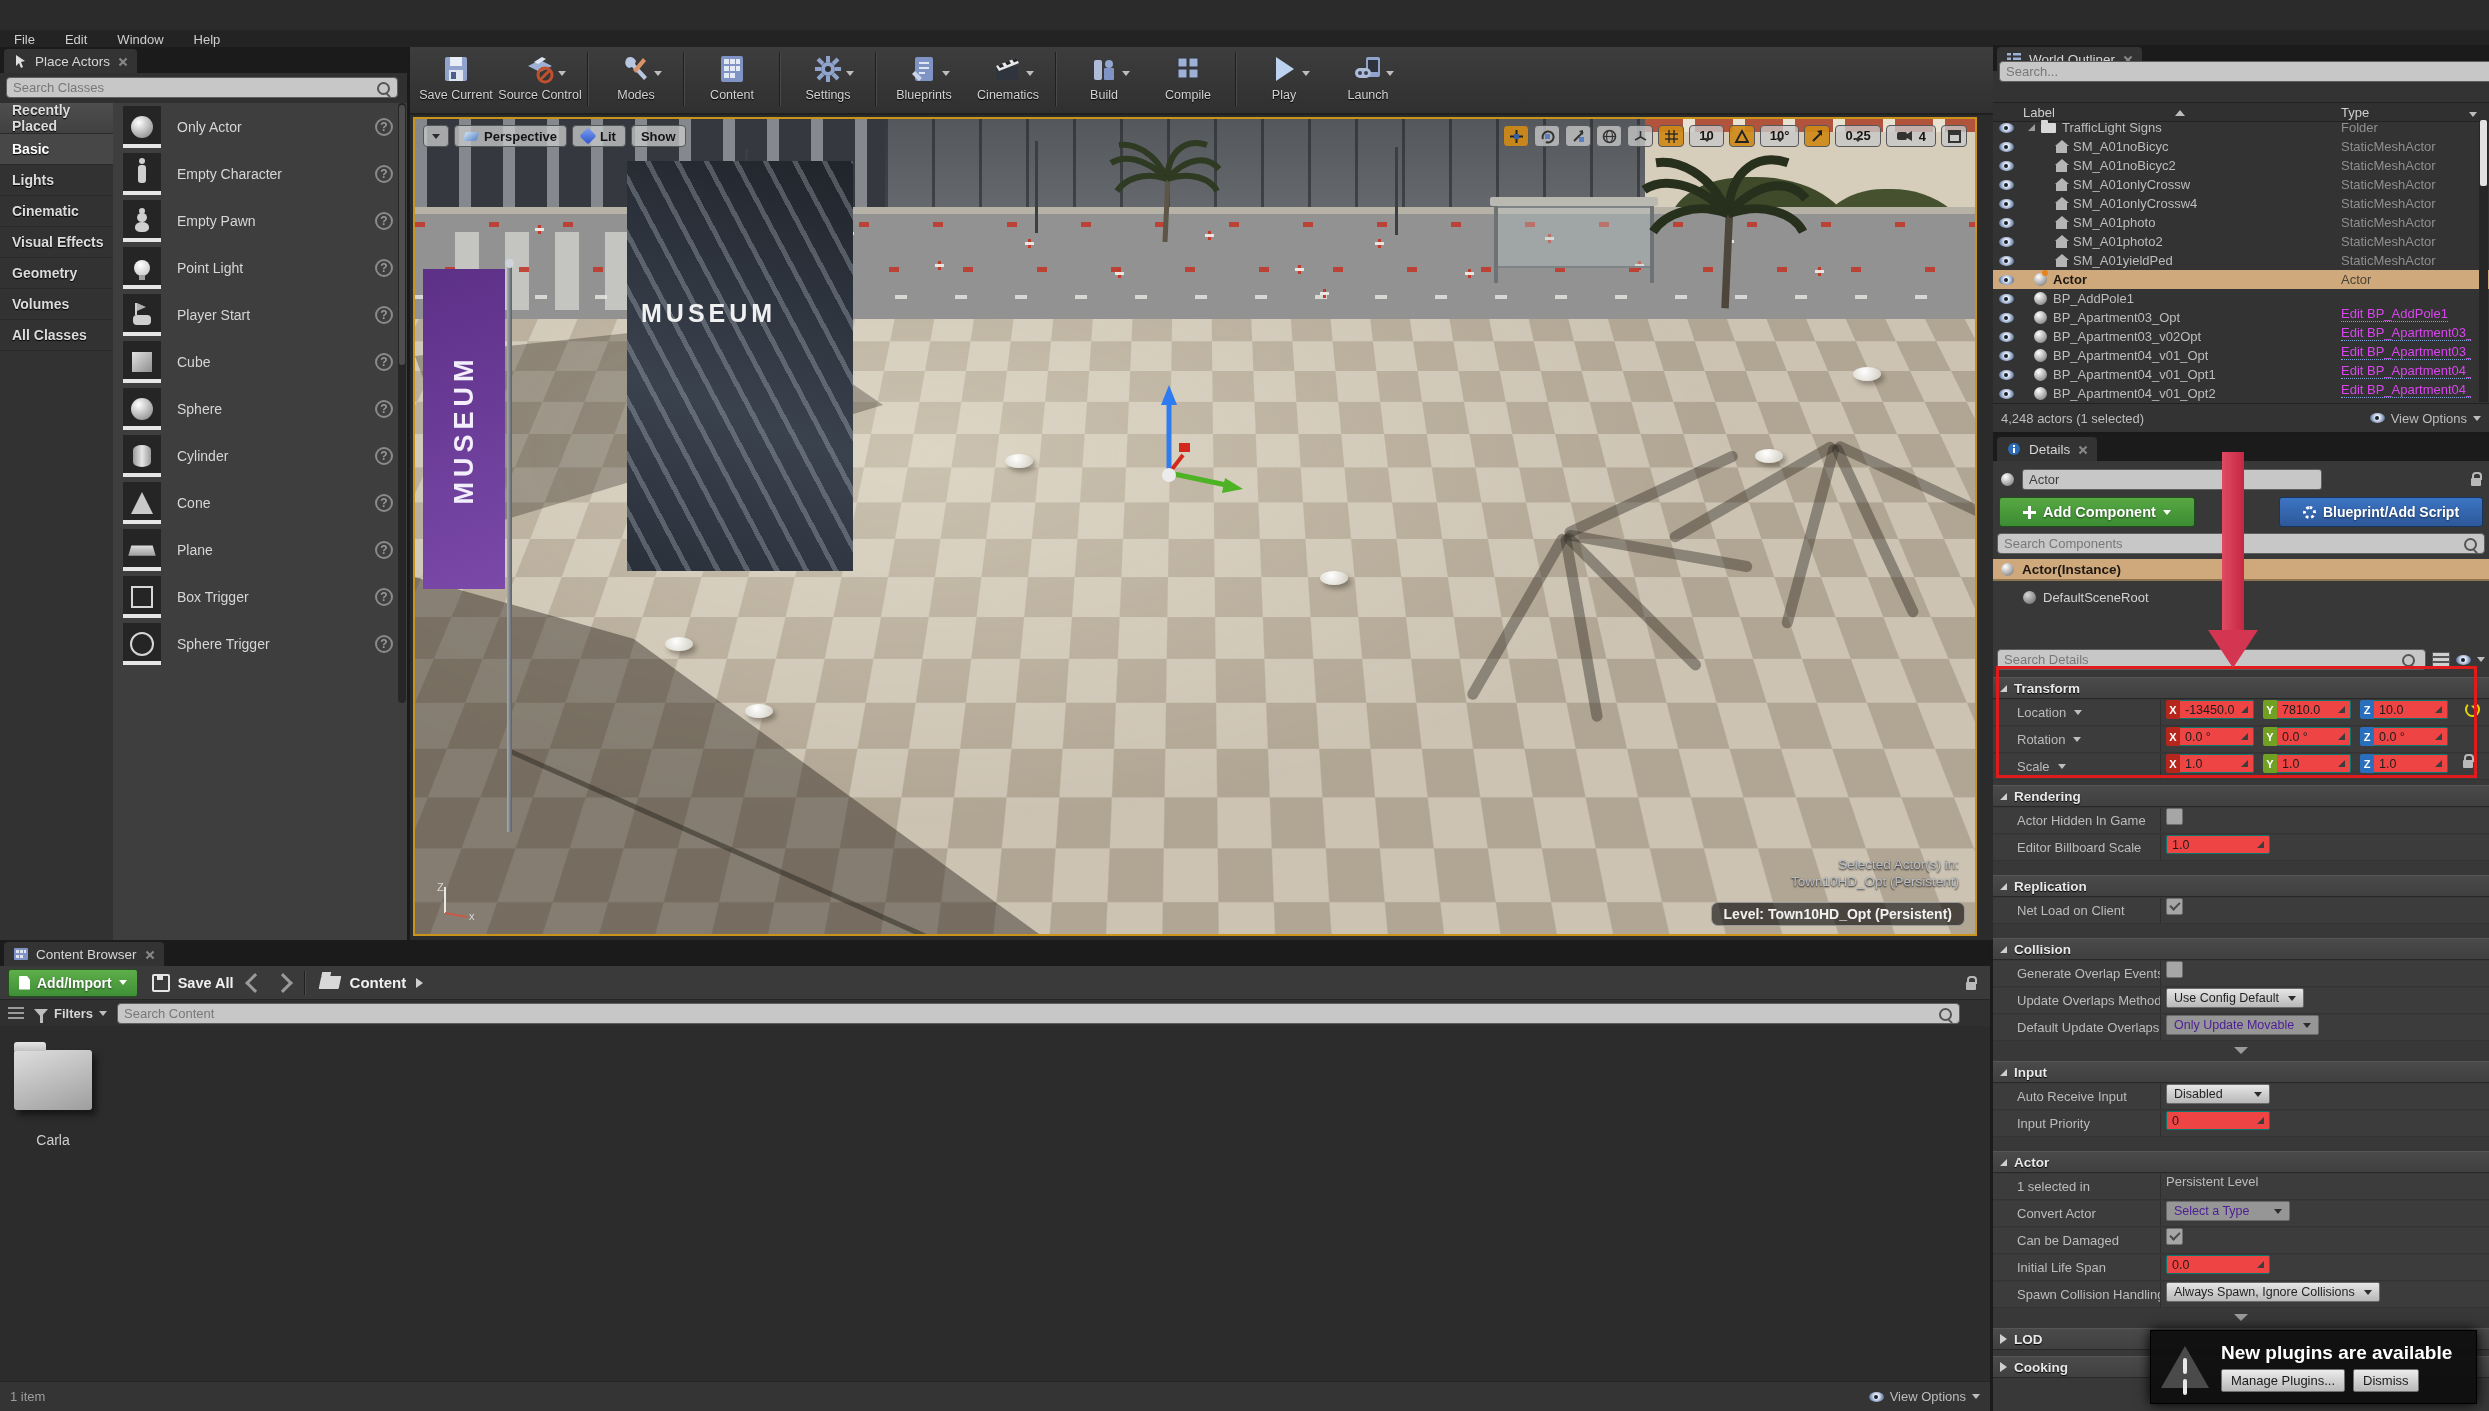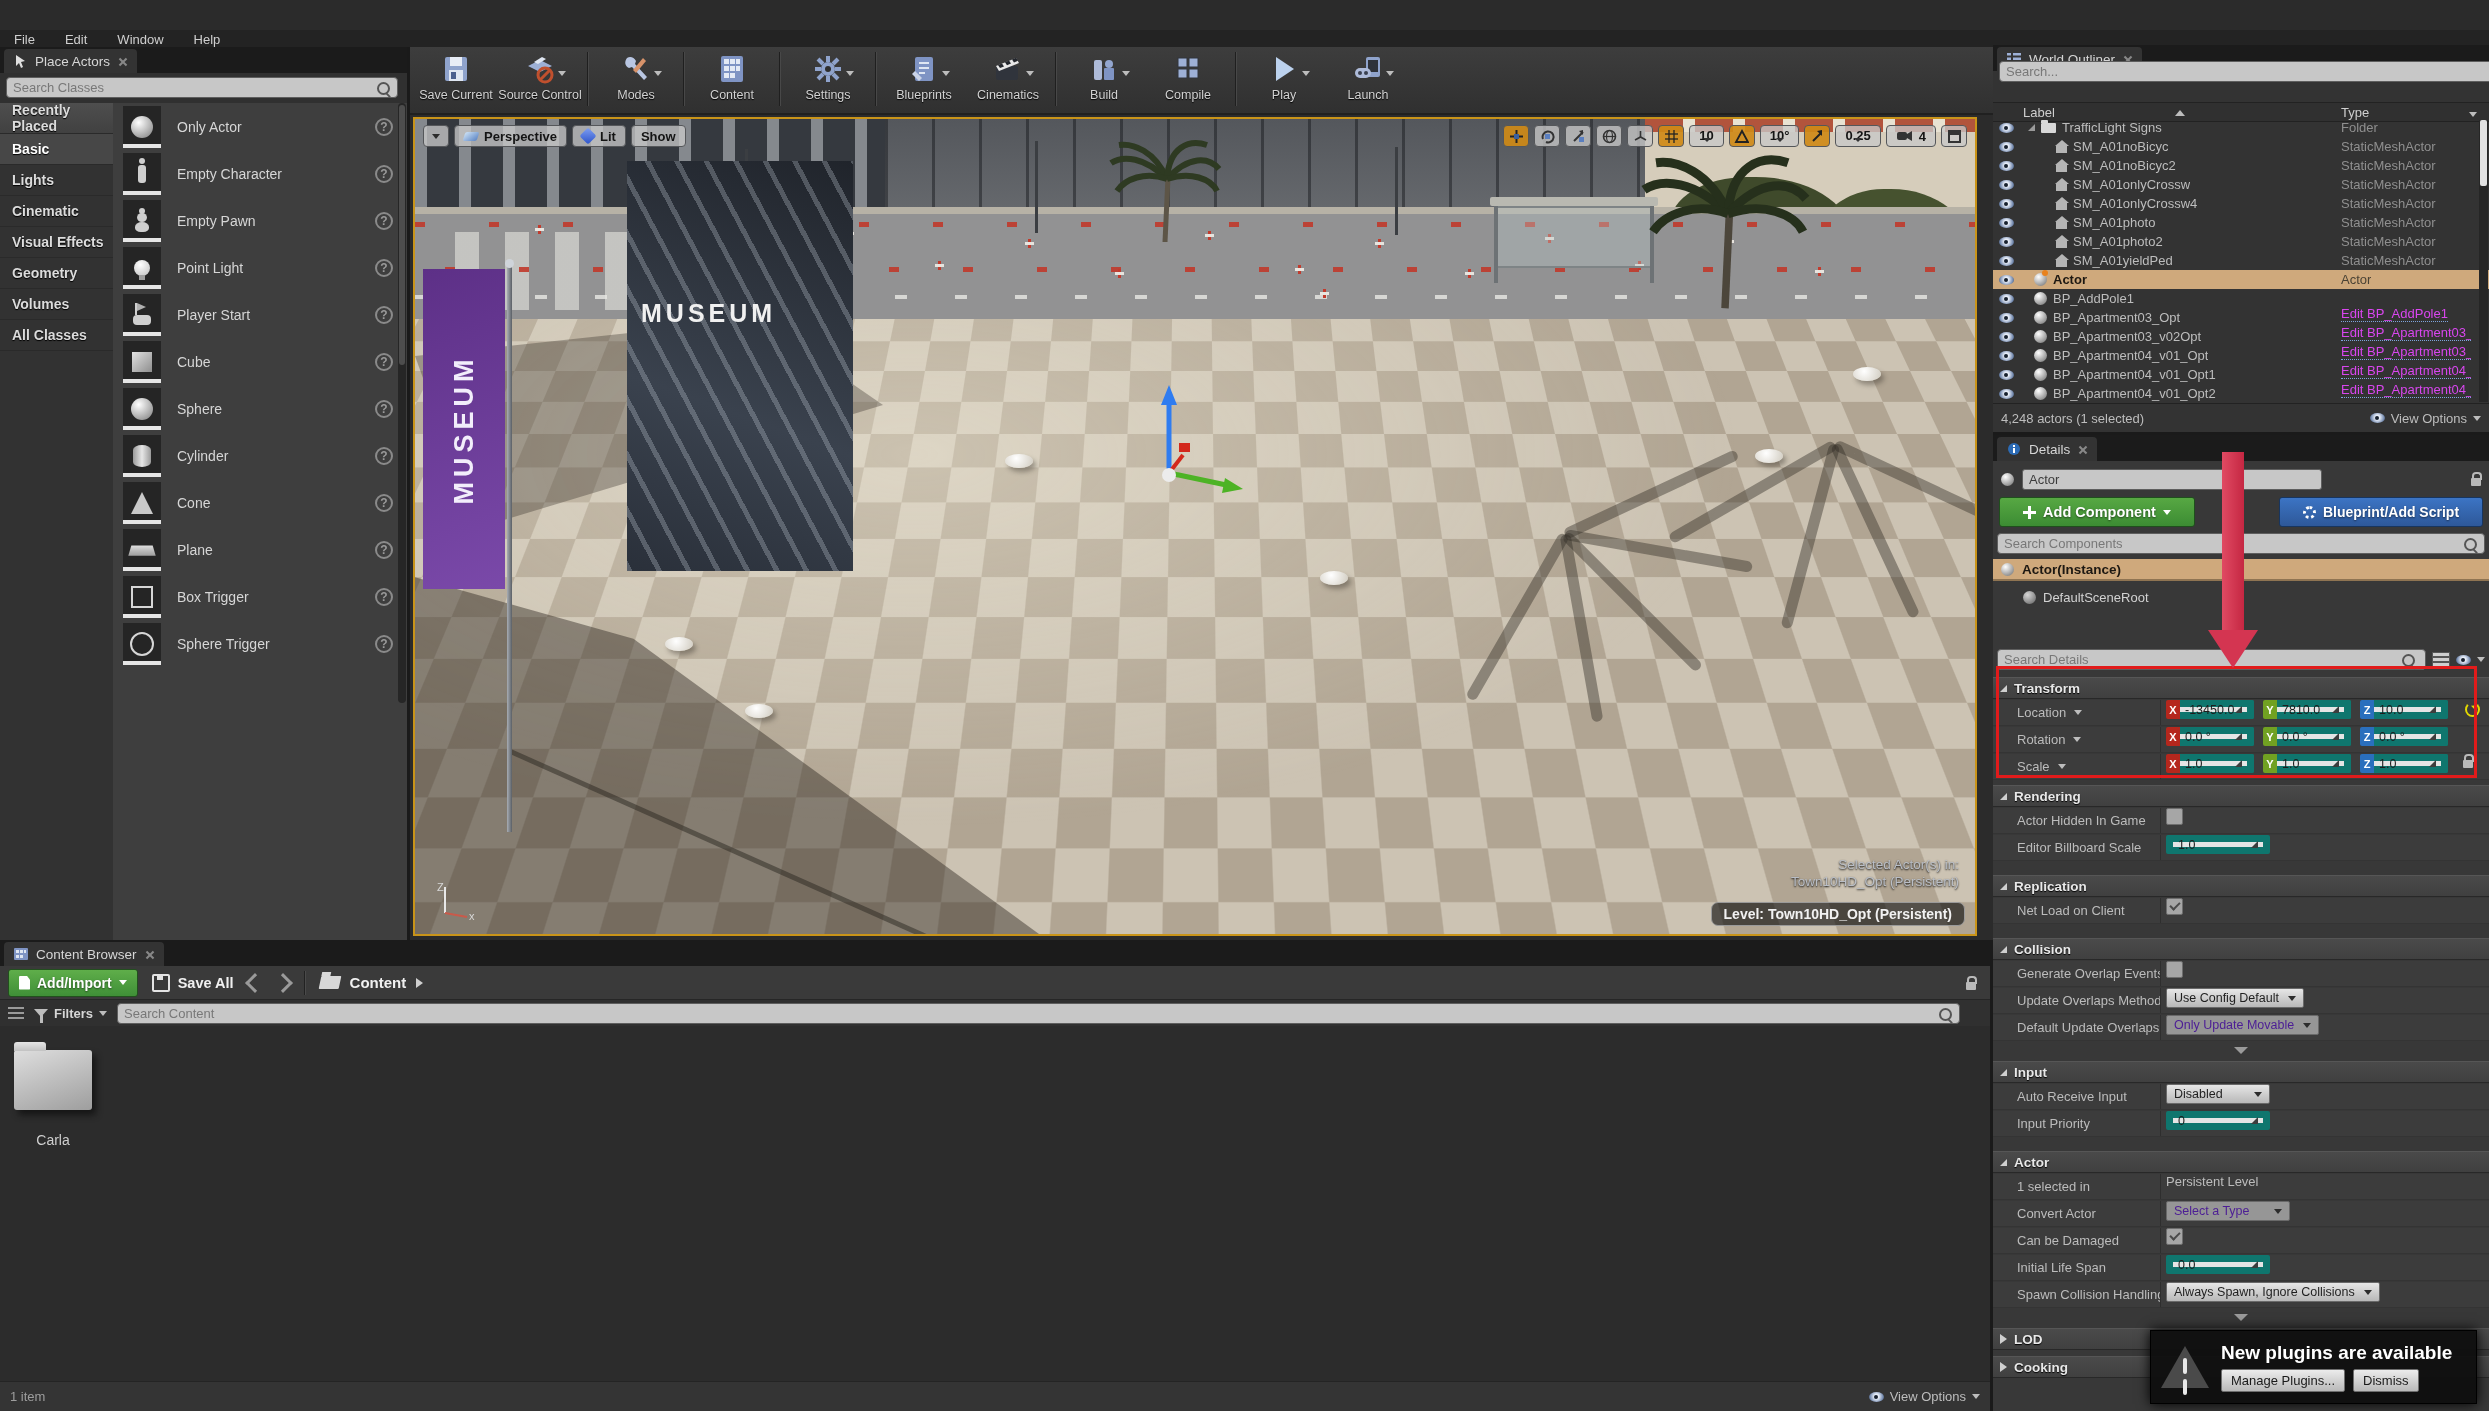--- a/index.html
+++ b/index.html
@@ -49,21 +49,21 @@
   .ic-eye::after{content:"";position:absolute;left:5px;top:3px;width:4px;height:4px;border-radius:50%;background:#17202e;}
   .ic-house{width:11px;height:7px;background:#b5b5b5;position:relative;margin-top:5px;flex:none;}
   .ic-house::before{content:"";position:absolute;left:-1px;top:-6px;width:0;height:0;border-left:7px solid transparent;border-right:7px solid transparent;border-bottom:6px solid #b5b5b5;}
   .ic-sphere{width:13px;height:13px;border-radius:50%;background:radial-gradient(circle at 35% 30%,#ffffff,#8e8e8e 75%);flex:none;}
   .ic-folder{width:15px;height:10px;background:#d8d8d8;border-radius:1px;position:relative;flex:none;}
   .ic-folder::before{content:"";position:absolute;left:0;top:-3px;width:7px;height:3px;background:#d8d8d8;border-radius:1px 1px 0 0;}
   .ic-lock{width:10px;height:8px;background:#b9b9b9;border-radius:1px;position:relative;margin-top:6px;}
   .ic-lock::before{content:"";position:absolute;left:1px;top:-6px;width:6px;height:6px;border:2px solid #b9b9b9;border-bottom:none;border-radius:4px 4px 0 0;}
   .chk{width:15px;height:15px;background:#a6a6a6;border:1px solid #6e6e6e;border-radius:2px;position:relative;flex:none;}
   .chk.on::after{content:"";position:absolute;left:3px;top:3px;width:8px;height:4px;border-left:2px solid #4a4a4a;border-bottom:2px solid #4a4a4a;transform:rotate(-45deg);}
-  .nf{height:19px;background:#e5e5e5;border:7px solid #0f766e;border-radius:2px;color:#1d1d1d;display:flex;align-items:center;
+  .nf{height:19px;background:#ef4444;border:1px solid #0f766e;border-radius:2px;color:#1d1d1d;display:flex;align-items:center;
     padding:0 5px;font-size:12.5px;box-sizing:border-box;}
   .nf .sp{margin-left:auto;width:0;height:0;border-bottom:7px solid #3d3d3d;border-left:7px solid transparent;}
   .dd{height:20px;background:linear-gradient(#e6e6e6,#b8b8b8);border:1px solid #696969;border-radius:2px;color:#1f1f1f;
     font-size:12.5px;display:flex;align-items:center;padding:0 7px;gap:9px;box-sizing:border-box;white-space:nowrap;}
   .dd.dis{background:#969696;color:#4c1d95;}
   
   .place{position:absolute;left:0;top:47px;width:410px;height:893px;background:#303030;border-right:3px solid #1a1a1a;box-sizing:border-box;}
   .pa-search{position:absolute;left:6px;top:30px;width:392px;display:flex;}
   .pa-search .sinput{flex:1;} .pa-search .mag{position:absolute;right:8px;top:5px;}
   .cats{position:absolute;left:0;top:56px;width:113px;bottom:0;background:#323232;border-right:1px solid #242424;}

